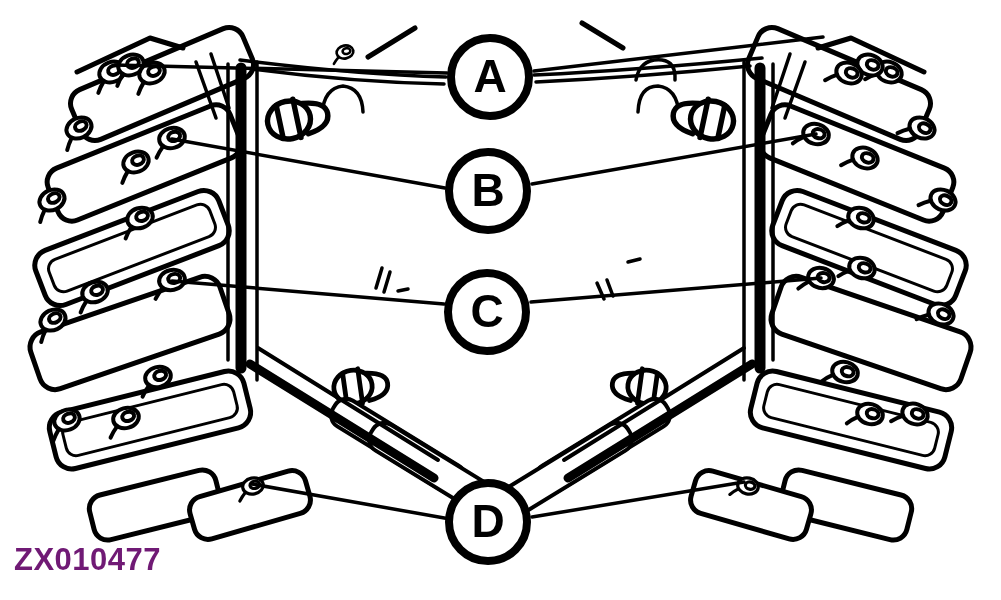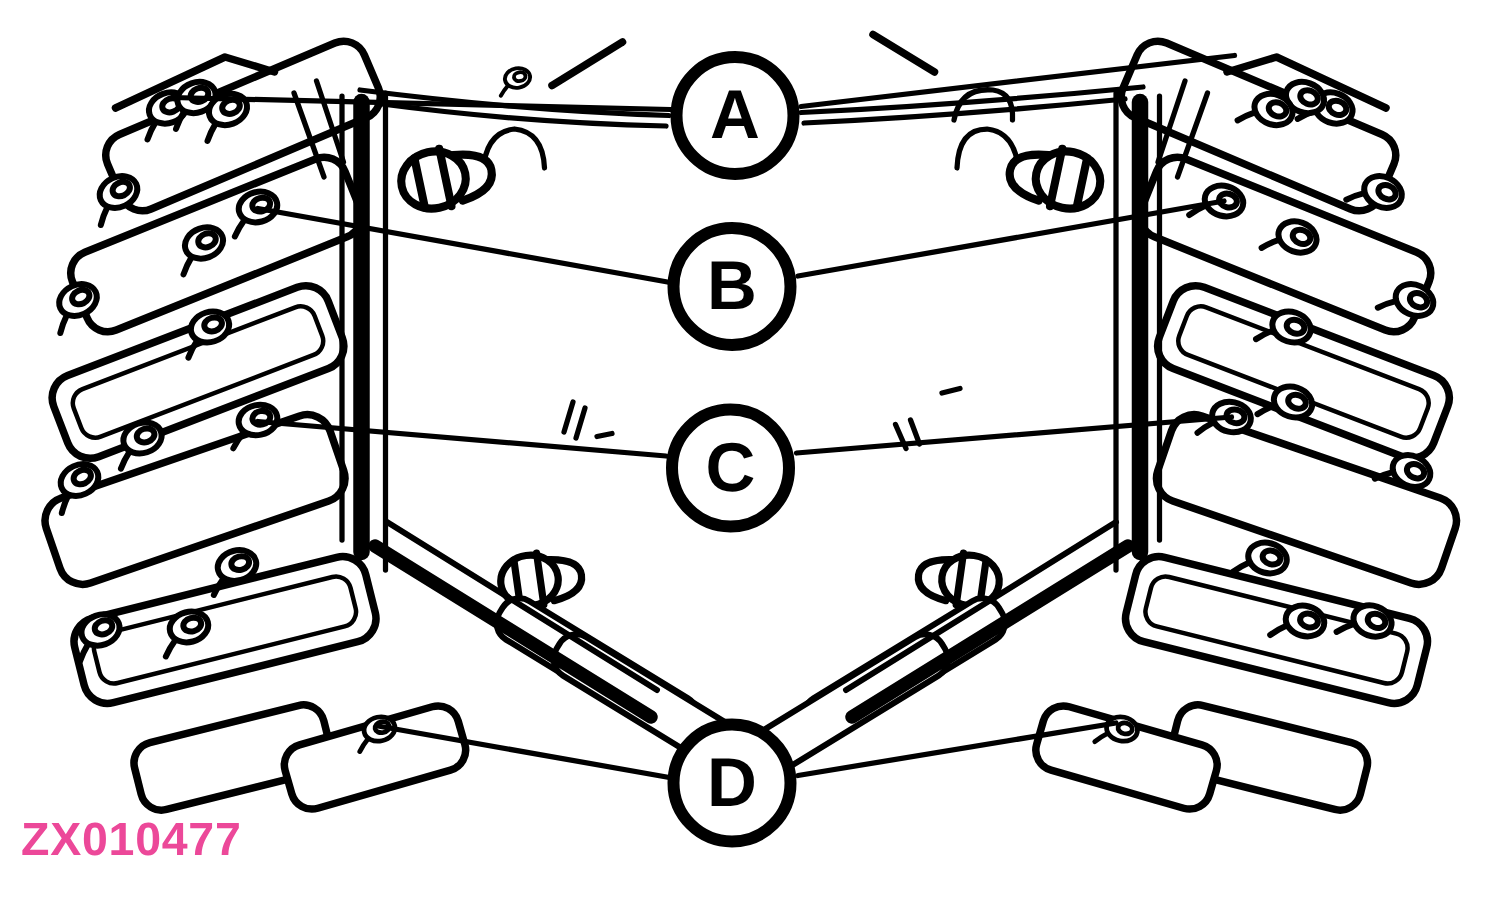--- a/index.html
+++ b/index.html
@@ -39,21 +39,21 @@
     line-height: 1;
     transform: translateY(-1px);
   }
   .caption {
     position: absolute;
     left: 14px;
     top: 542px;
     font-size: 31px;
     font-weight: 700;
     letter-spacing: 0.5px;
-    color: #ec4899;
+    color: #701a75;
   }
 </style>
 </head>
 <body>
 
 <div class="stage">
 
   <svg width="1001" height="600" viewBox="0 0 1001 600">
     <defs>
       <g id="bolt" stroke="#000" stroke-width="4" stroke-linecap="round">

